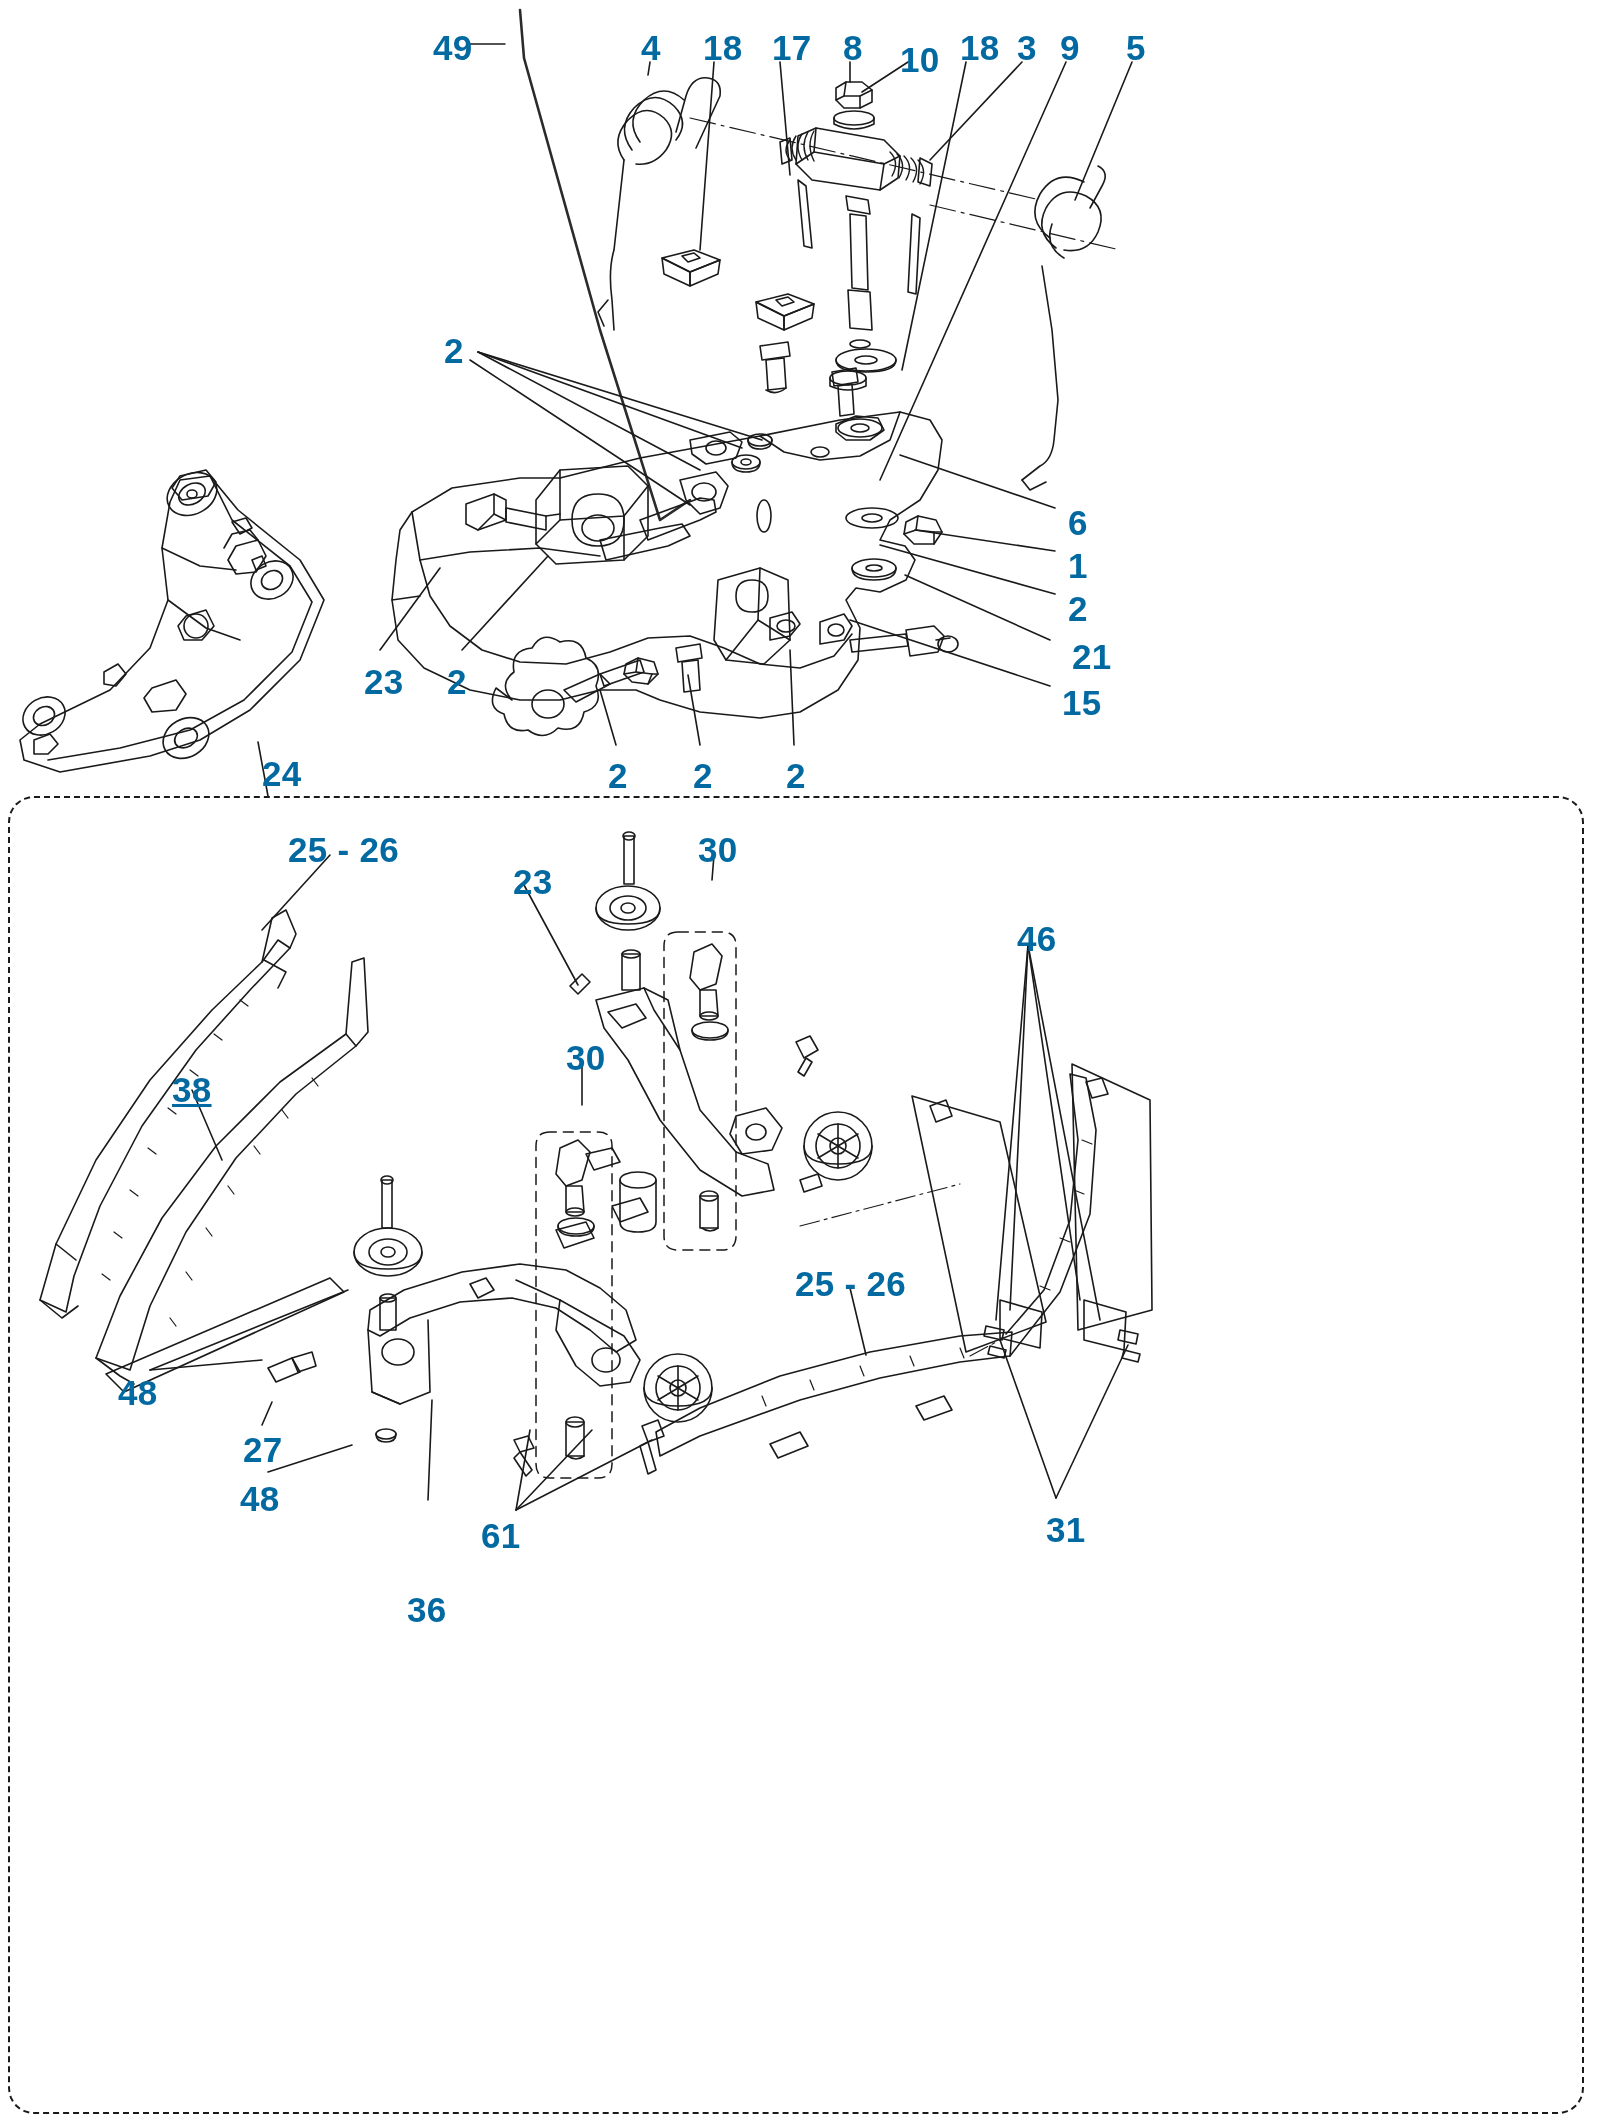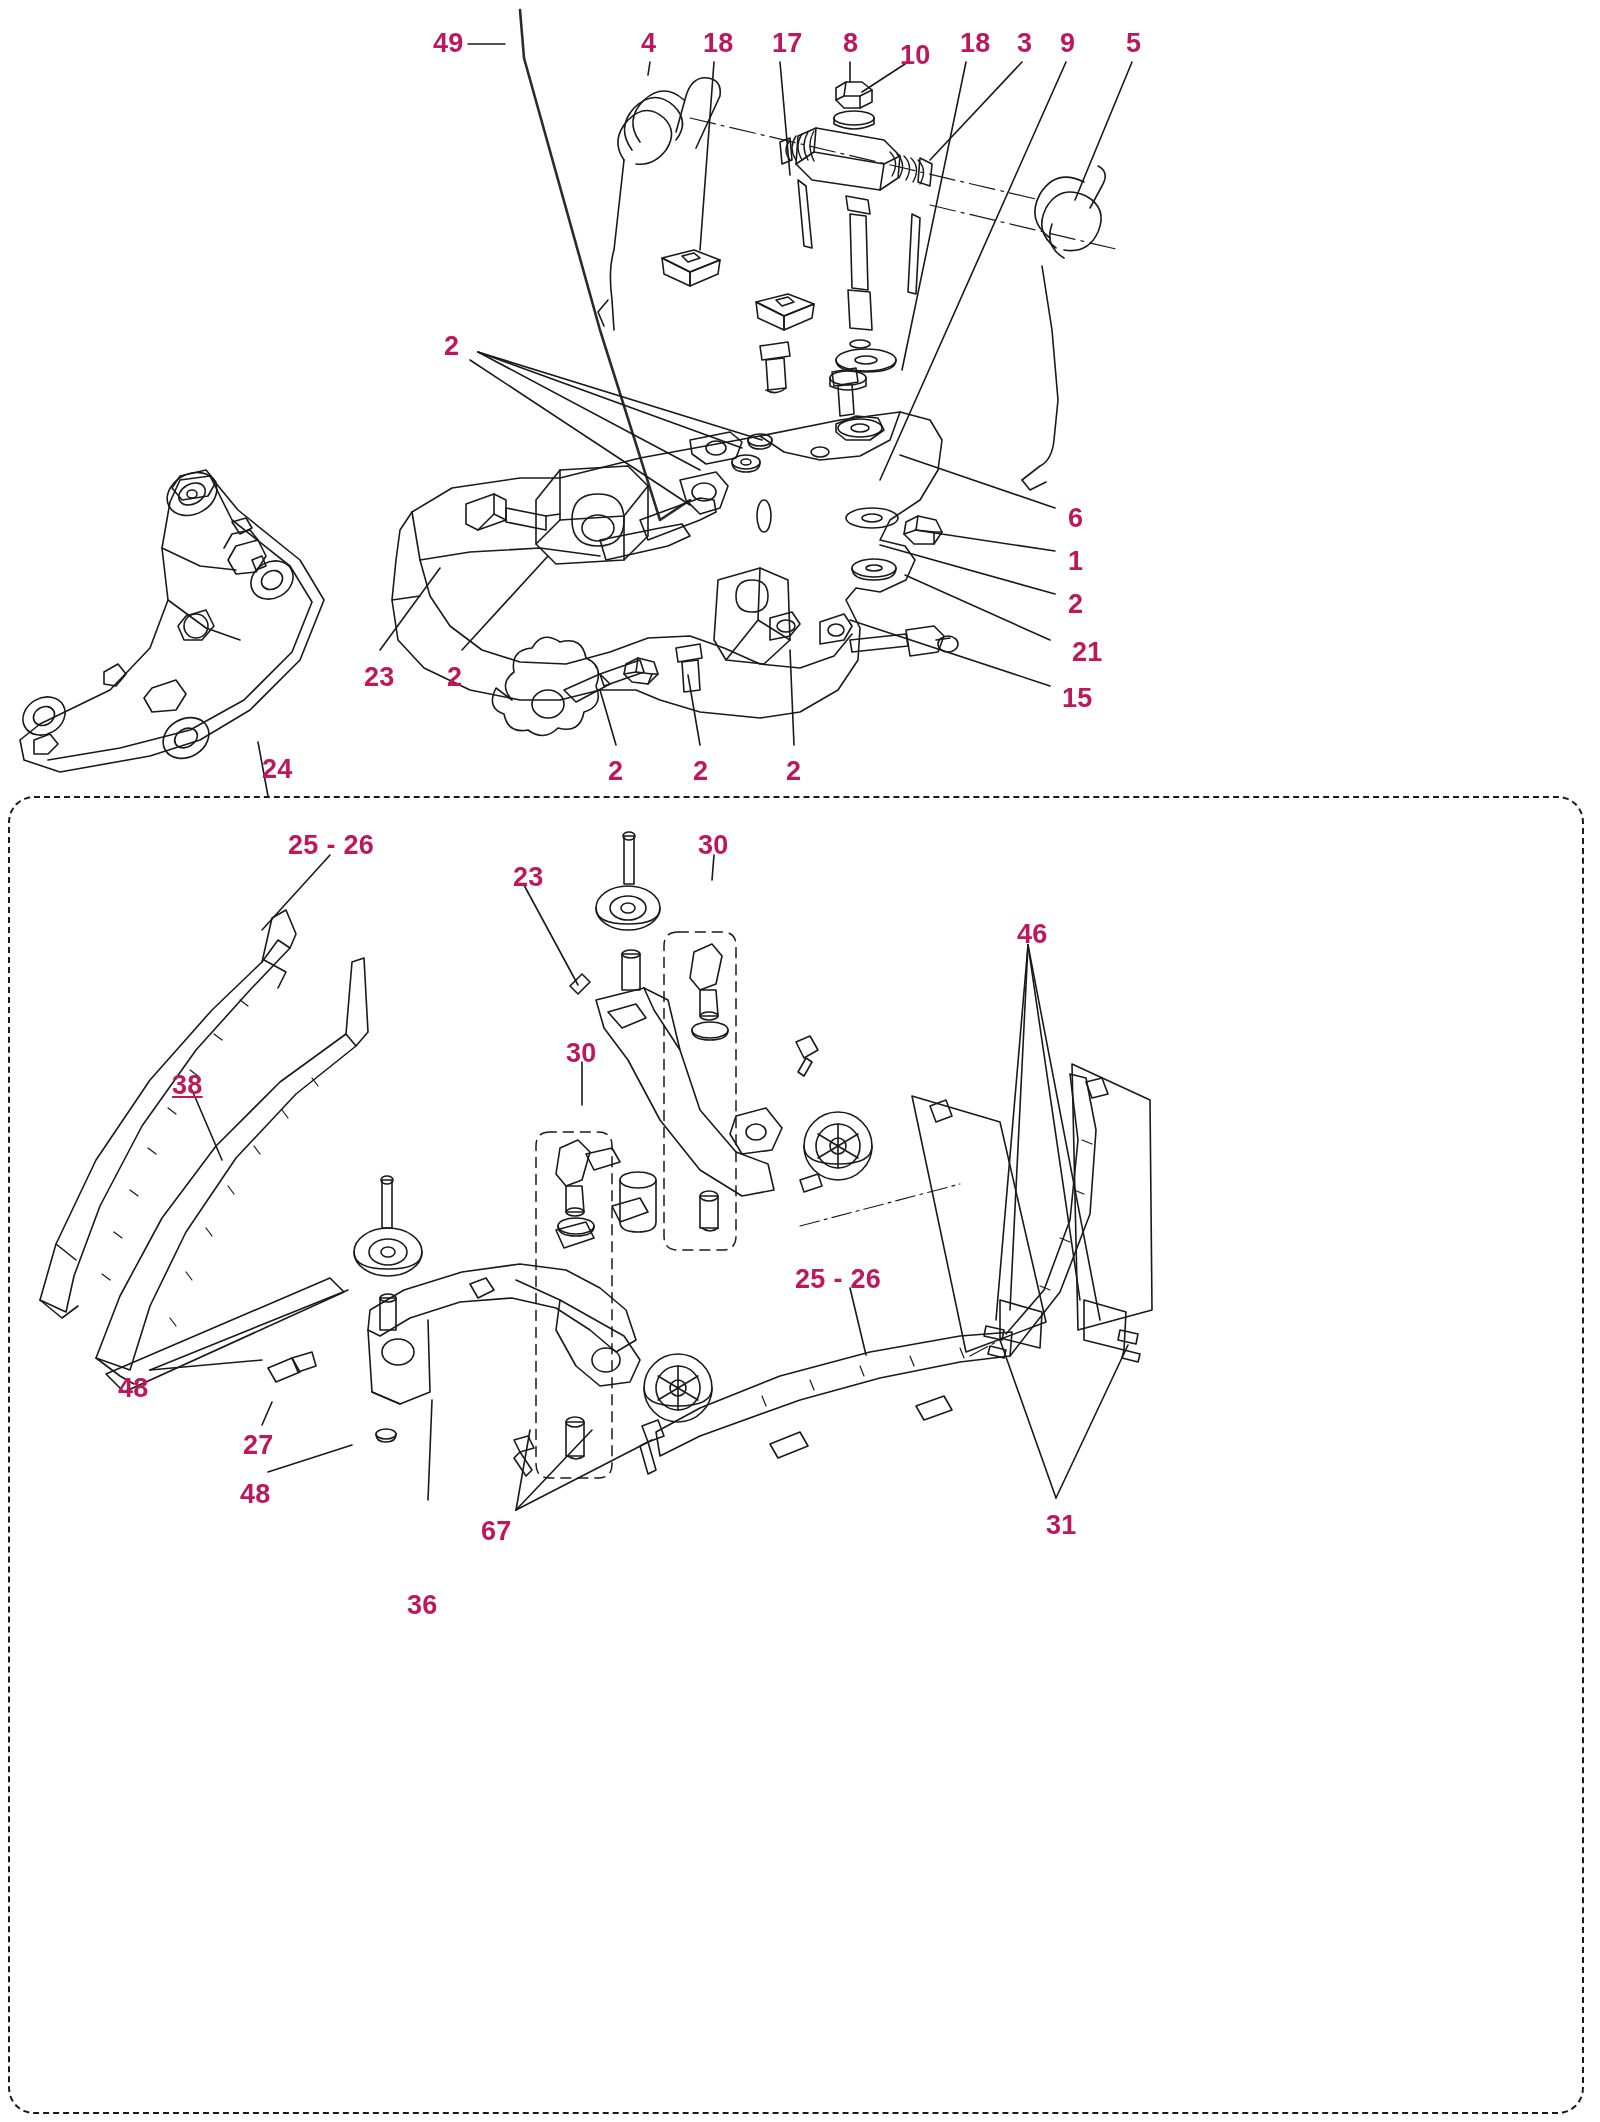--- a/index.html
+++ b/index.html
@@ -21,22 +21,22 @@
     position: absolute;
     left: 0;
     top: 0;
     width: 1600px;
     height: 2122px;
   }
   .callout {
     position: absolute;
     font-family: "Liberation Sans", sans-serif;
     font-weight: bold;
-    font-size: 27px;
-    color: #be185d;
+    font-size: 35px;
+    color: #0369a1;
     white-space: nowrap;
     line-height: 1;
     letter-spacing: 0.3px;
   }
   .dashed-panel {
     position: absolute;
     border: 2px dashed #1a1a1a;
     border-radius: 26px;
     box-sizing: border-box;
     pointer-events: none;
@@ -428,16 +428,16 @@
   <div class="callout" style="left:513px; top:864px;">23</div>
   <div class="callout" style="left:698px; top:832px;">30</div>
   <div class="callout" style="left:1017px; top:921px;">46</div>
   <div class="callout" style="left:172px; top:1072px;text-decoration:underline;">38</div>
   <div class="callout" style="left:566px; top:1040px;">30</div>
   <div class="callout" style="left:795px; top:1266px;">25 - 26</div>
   <div class="callout" style="left:118px; top:1375px;">48</div>
   <div class="callout" style="left:243px; top:1432px;">27</div>
   <div class="callout" style="left:240px; top:1481px;">48</div>
   <div class="callout" style="left:407px; top:1592px;">36</div>
-  <div class="callout" style="left:481px; top:1518px;">67</div>
+  <div class="callout" style="left:481px; top:1518px;">61</div>
   <div class="callout" style="left:1046px; top:1512px;">31</div>
 
 </div>
 
 </body></html>

